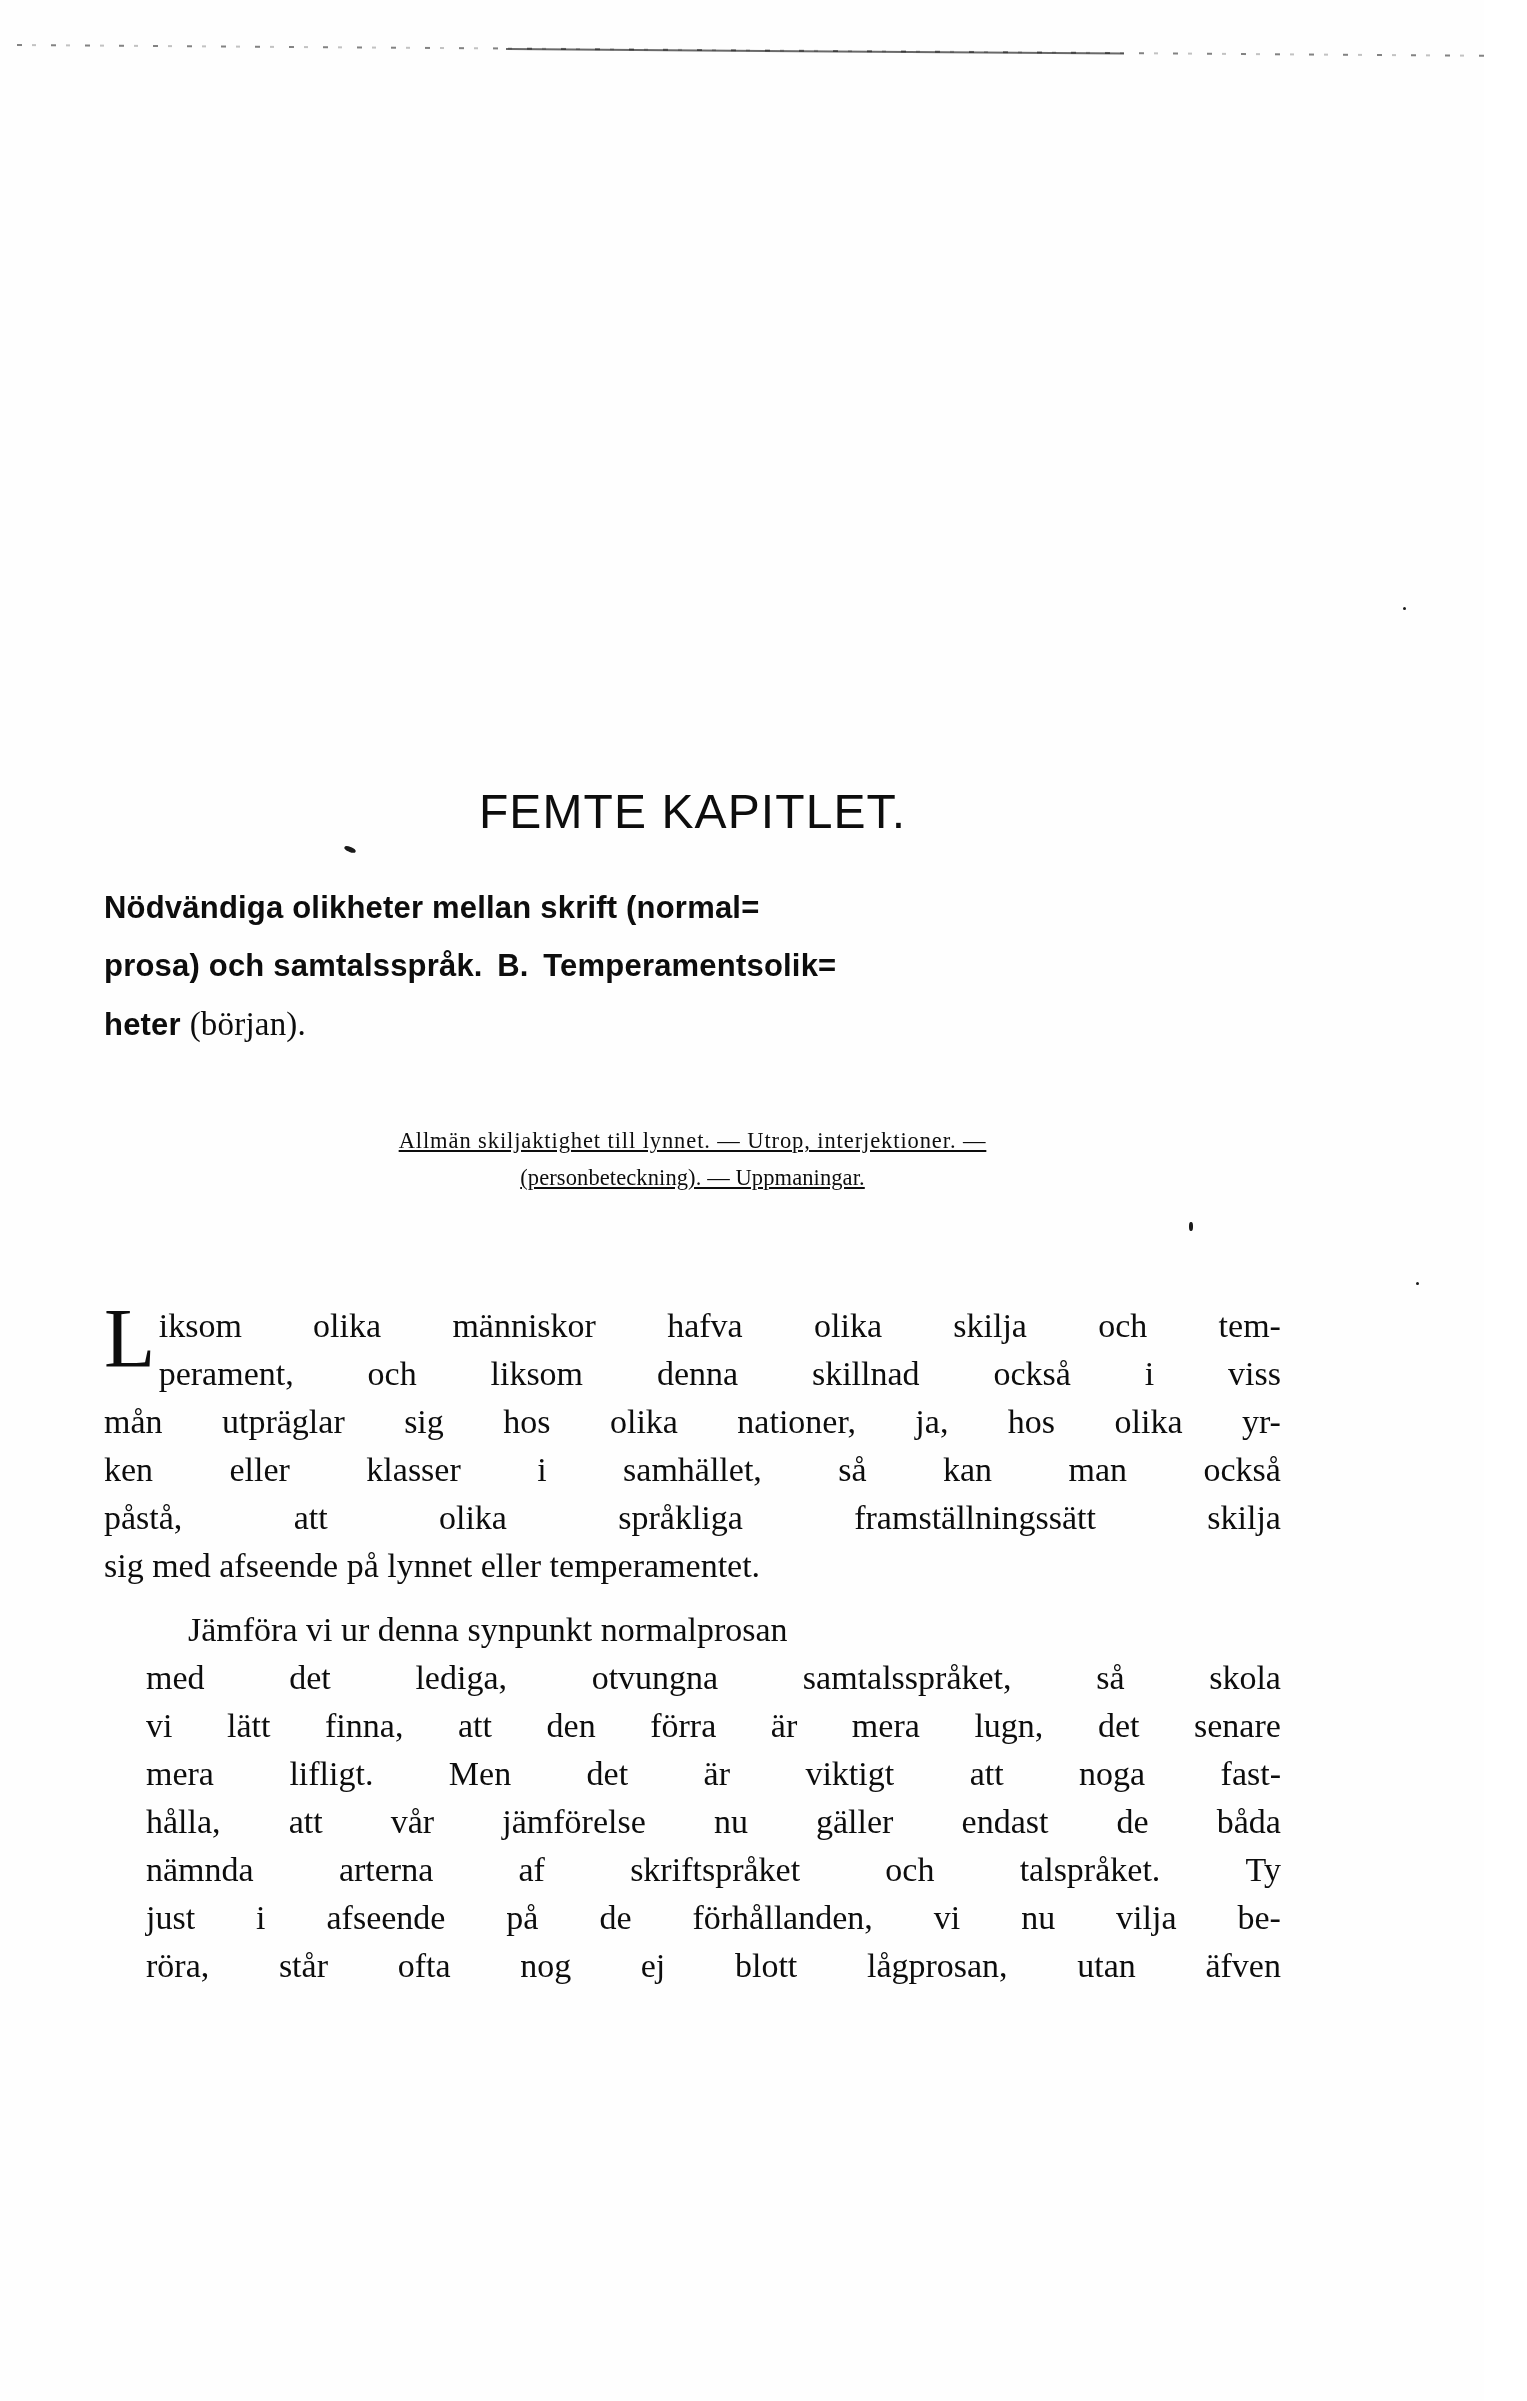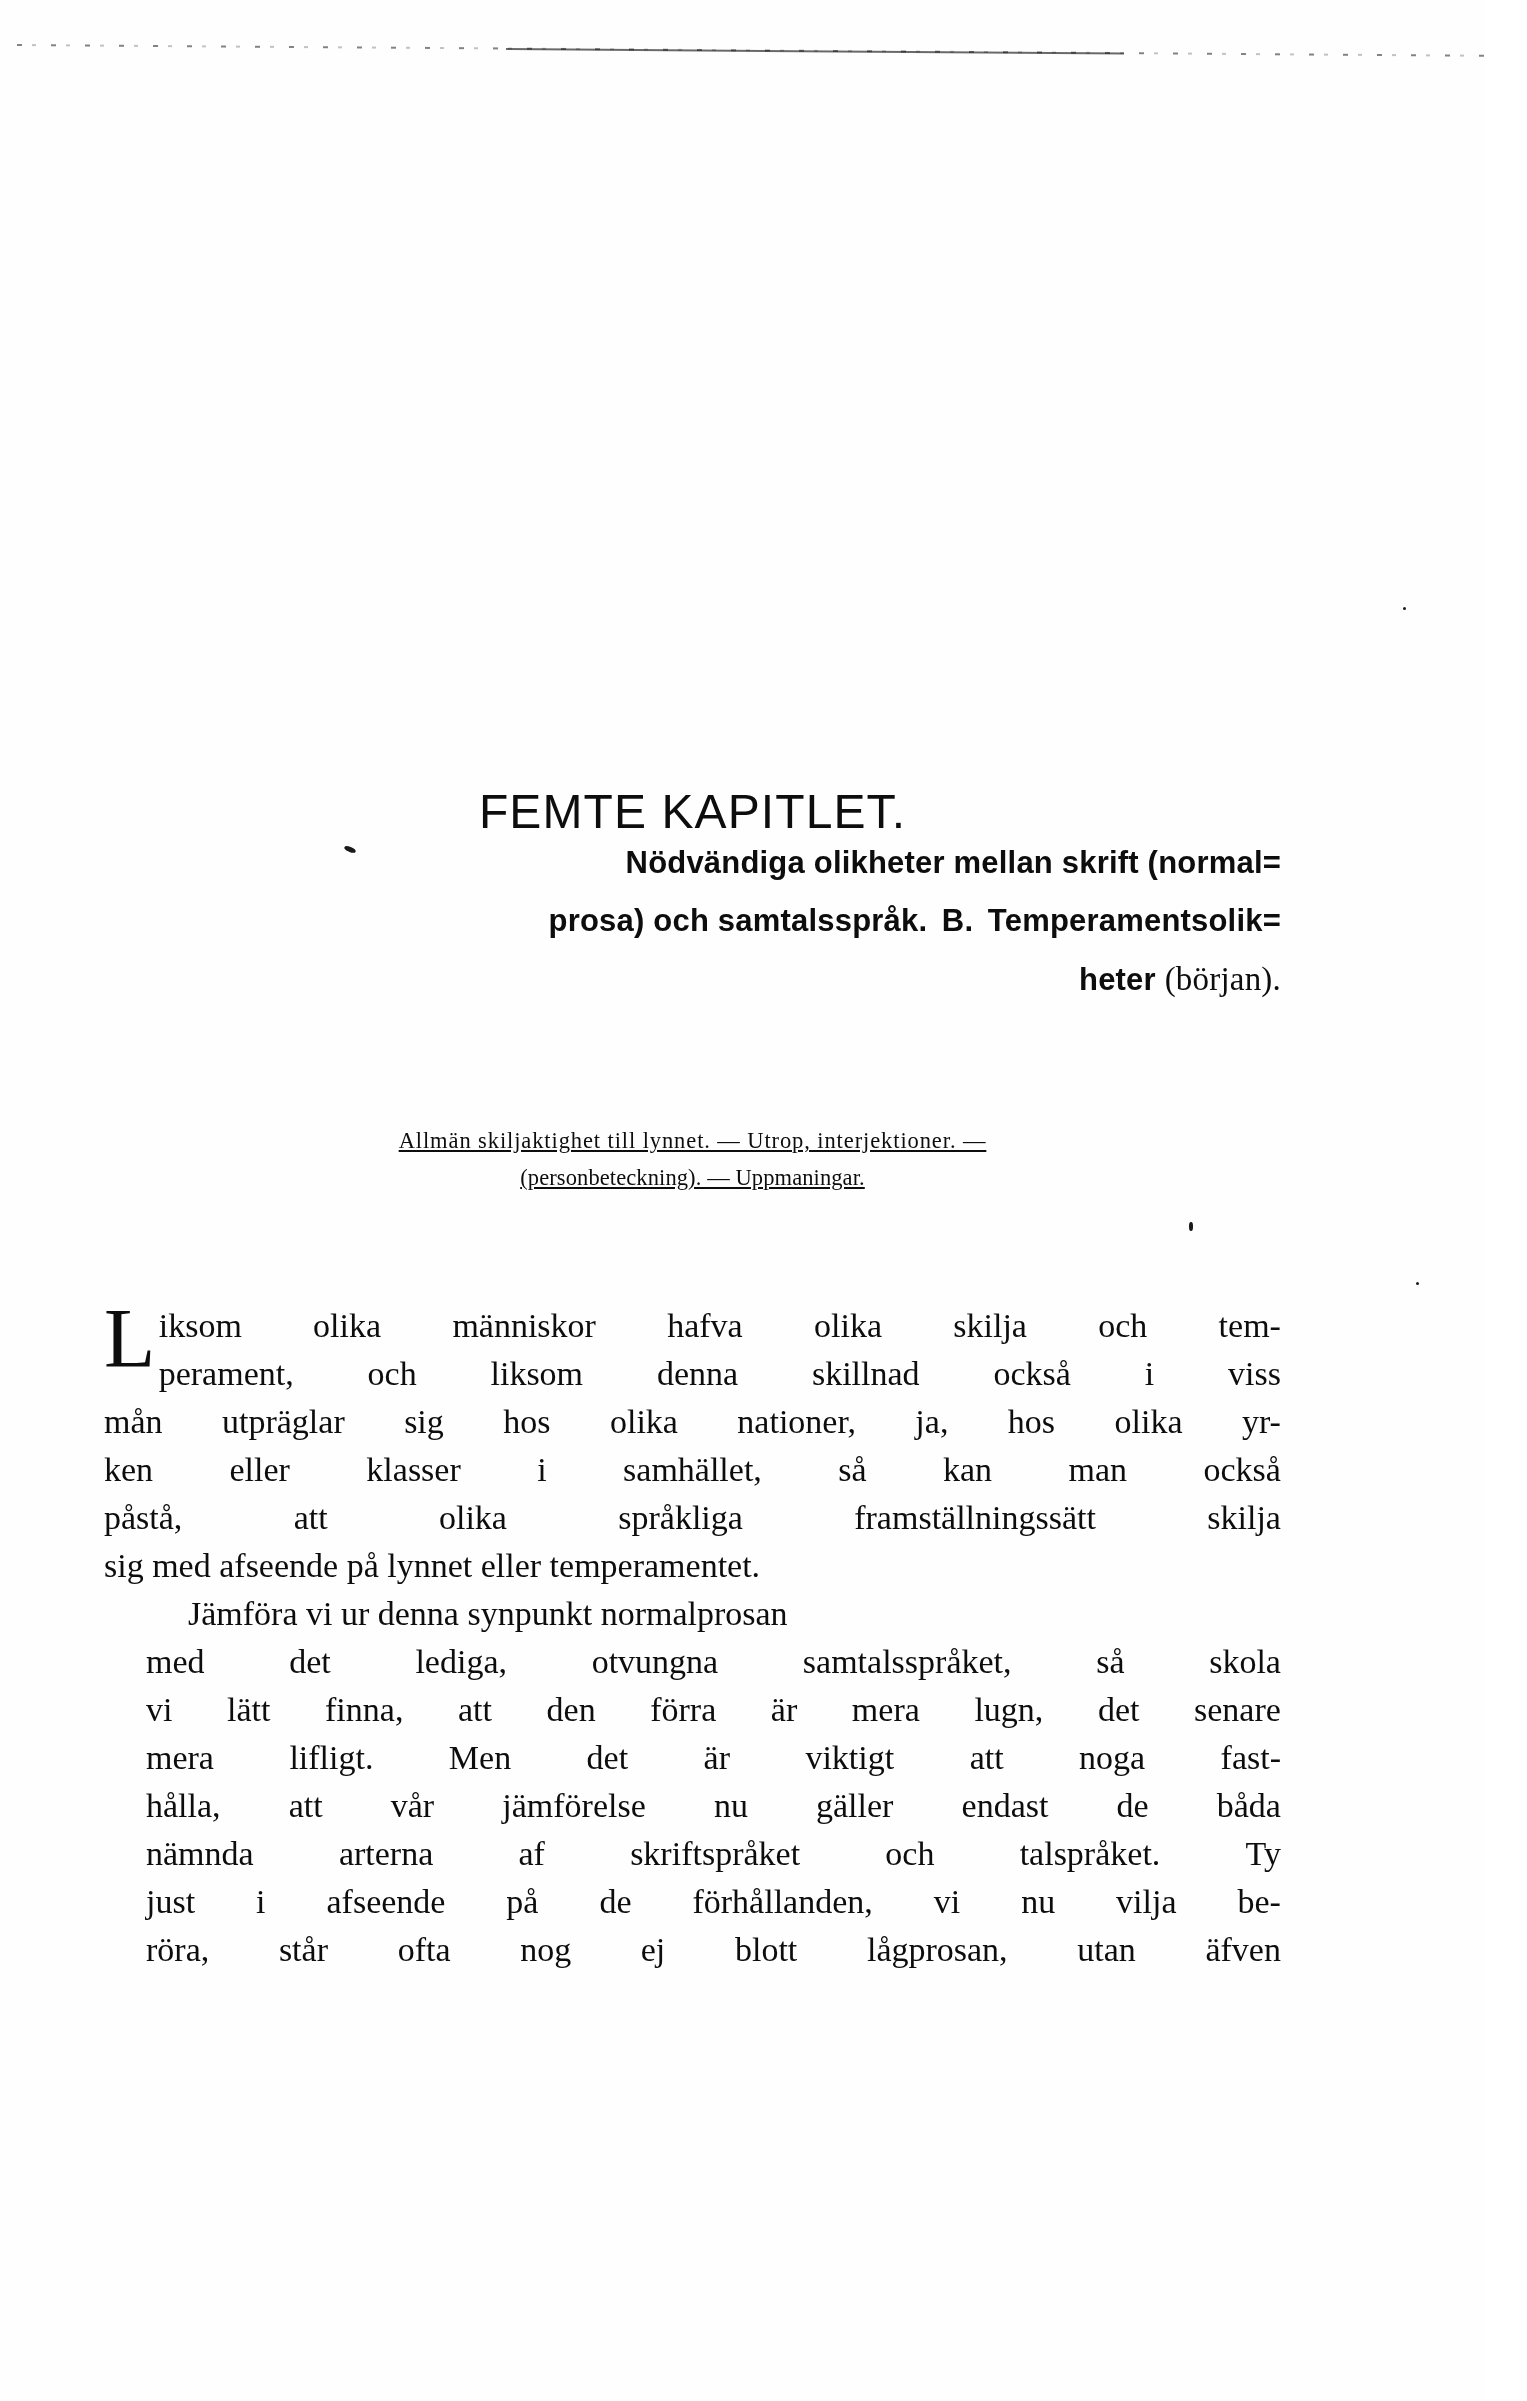--- a/index.html
+++ b/index.html
@@ -74,23 +74,23 @@
     font-weight: 400;
     letter-spacing: 1.1px;
     line-height: 1.0;
     white-space: nowrap;
   }
 
   
   .subtitle {
     position: absolute;
     left: 0;
-    top: 834px;
-    width: 1177px;
-    text-align: right;
+    top: 879px;
+    width: 1177px;
+    text-align: left;
     font-family: "Liberation Sans", "DejaVu Sans", sans-serif;
     font-size: 31px;
     font-weight: 700;
     letter-spacing: 0.2px;
     line-height: 58px;
   }
   .subtitle .ln {
     display: block;
     white-space: nowrap;
   }
@@ -133,21 +133,21 @@
   .para {
     font-size: 34px;
     line-height: 48px;
     text-align: justify;
     text-align-last: left;
     margin: 0;
     hyphens: manual;
   }
   .para.p1 { position: relative; }
   .para.p2 {
-    margin-top: 0;
+    margin-top: 16px;
     text-indent: 42px;
   }
 
   
   .dropcap {
     float: left;
     font-family: "Liberation Serif", "DejaVu Serif", serif;
     font-size: 84px;
     line-height: 0.82;
     font-weight: 400;

